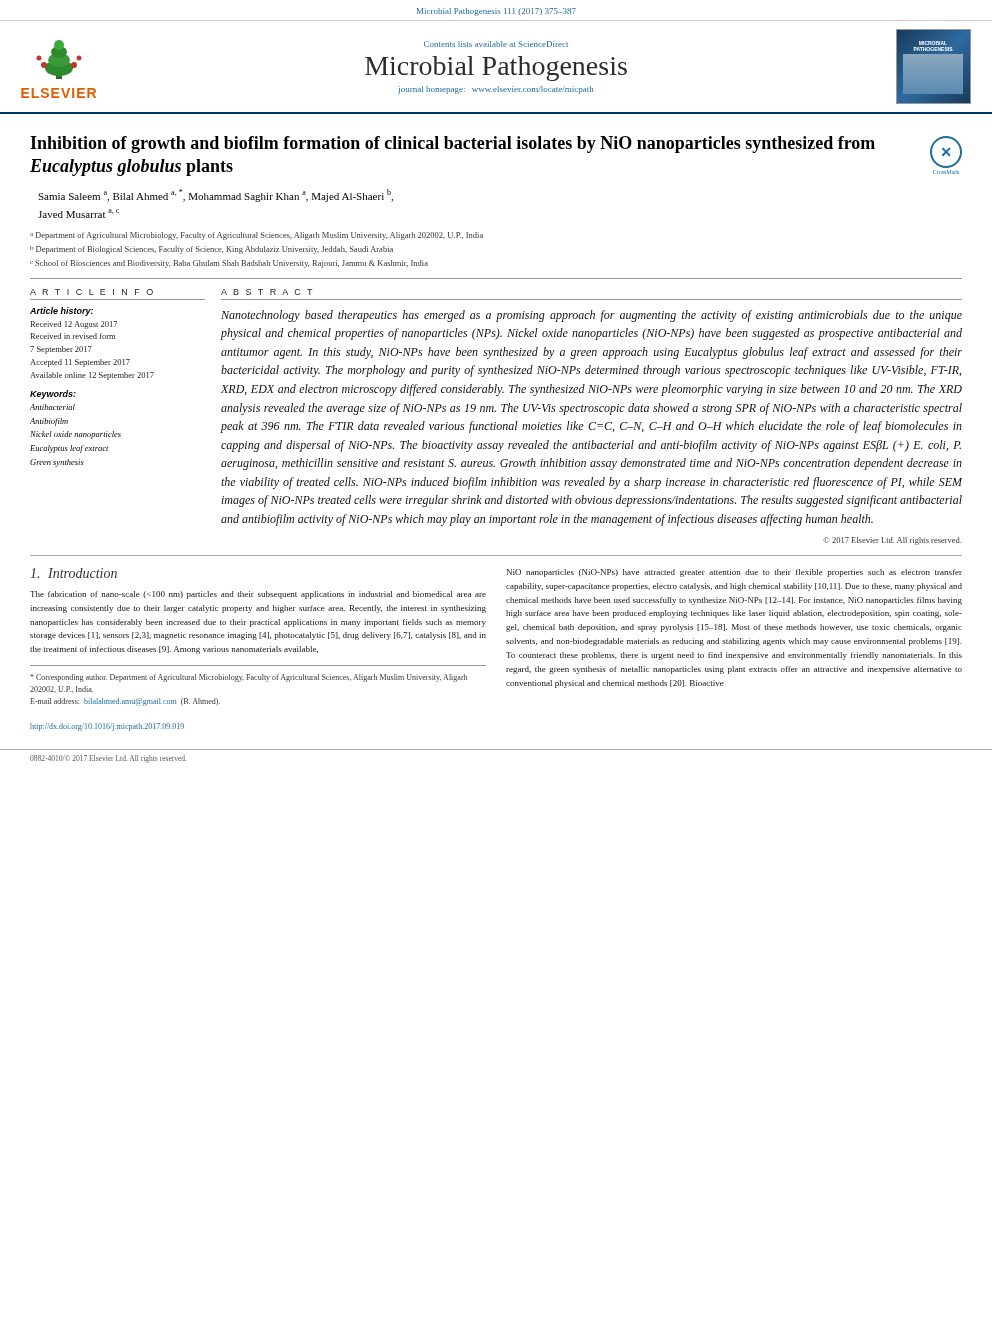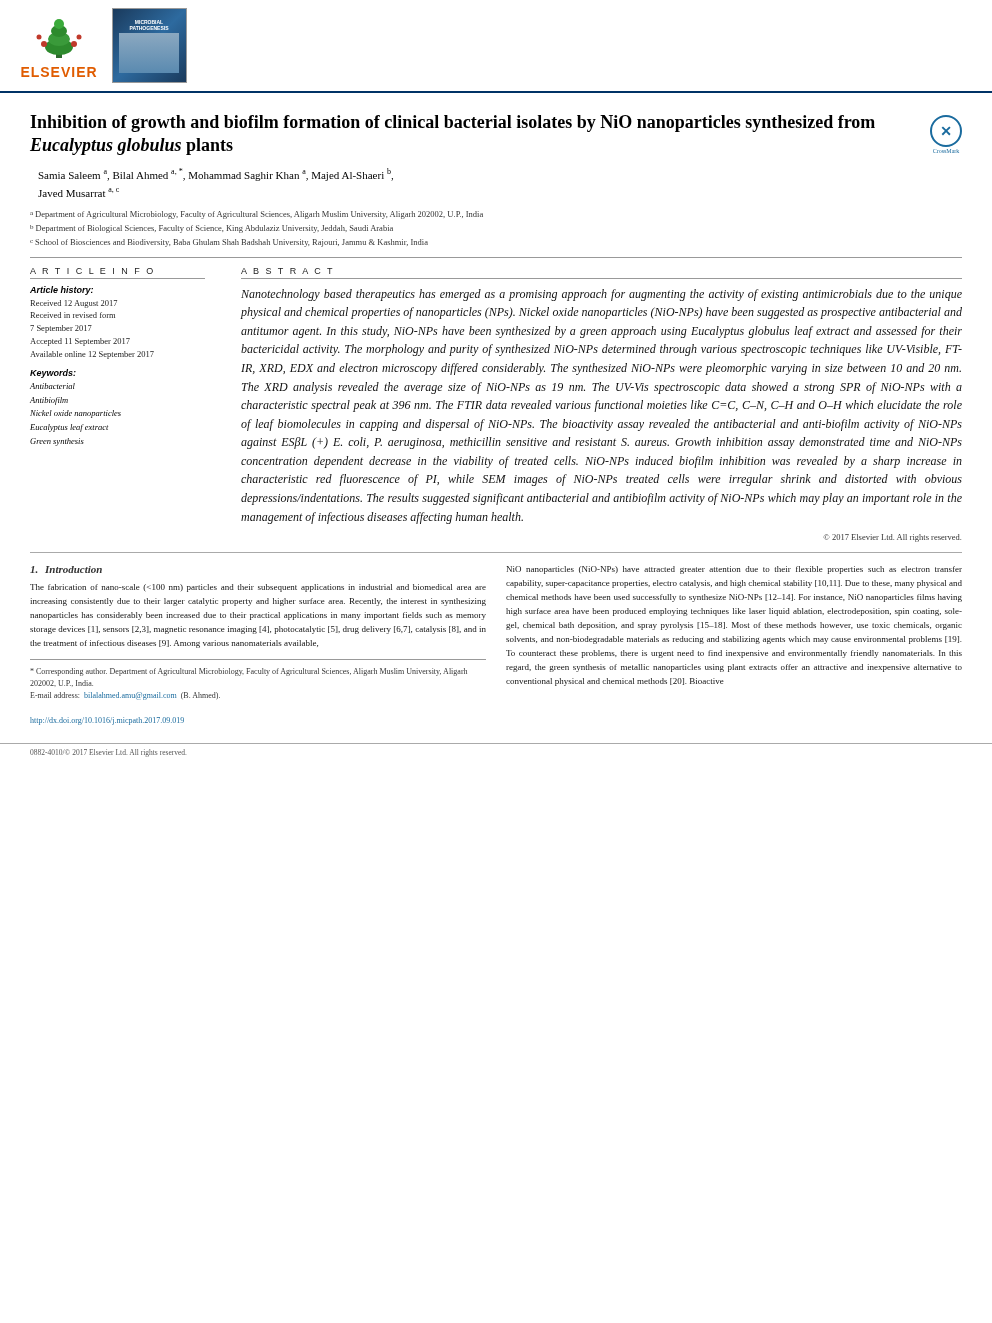--- a/index.html
+++ b/index.html
@@ -187,21 +187,21 @@
     .affil-sup {
       font-size: 7px;
       vertical-align: super;
       margin-right: 2px;
       flex-shrink: 0;
     }
 
     
     .two-col {
       display: flex;
-      gap: 36px;
+      gap: 16px;
       border-top: 1px solid #999;
       padding-top: 8px;
       margin-top: 8px;
     }
 
     
     .left-col {
       width: 175px;
       flex-shrink: 0;
     }
@@ -270,22 +270,22 @@
       gap: 20px;
     }
     .body-left {
       flex: 1;
     }
     .body-right {
       flex: 1;
     }
 
     .section-title {
-      font-size: 11px;
-      font-weight: bold;
+      font-size: 14px;
+      font-weight: normal;
       font-style: italic;
       margin-bottom: 6px;
       color: #333;
     }
     .body-text {
       font-size: 9px;
       line-height: 1.55;
       text-align: justify;
       color: #111;
     }
@@ -318,20 +318,23 @@
       display: flex;
       justify-content: space-between;
       margin-top: 8px;
     }
   </style>
 </head>
 <body>
 
 <div class="page">
 
+  <div class="top-bar">
+    <span>Microbial Pathogenesis 111 (2017) 375–387</span>
+  </div>
 
   <div class="journal-header">
     <div class="journal-header-left">
       <div class="elsevier-logo">
 
         <svg class="elsevier-tree" viewBox="0 0 60 50" xmlns="http://www.w3.org/2000/svg">
 
           <rect x="27" y="38" width="6" height="8" fill="#2d6a2d"></rect>
 
           <ellipse cx="30" cy="35" rx="14" ry="8" fill="#2d8a2d"></ellipse>
@@ -341,20 +344,31 @@
 
           <circle cx="15" cy="32" r="3" fill="#c0392b"></circle>
           <circle cx="45" cy="32" r="3" fill="#c0392b"></circle>
           <circle cx="10" cy="25" r="2.5" fill="#c0392b"></circle>
           <circle cx="50" cy="25" r="2.5" fill="#c0392b"></circle>
         </svg>
         <div class="elsevier-text">ELSEVIER</div>
       </div>
     </div>
 
+    <div class="journal-header-center">
+      <div class="contents-line">
+        <span>Contents lists available at</span>
+        <span style="color:#1a6b9e; cursor:pointer;">ScienceDirect</span>
+      </div>
+      <div class="journal-title">Microbial Pathogenesis</div>
+      <div class="journal-homepage">
+        <span>journal homepage:</span>
+        <span style="color:#1a6b9e; cursor:pointer; margin-left:4px;">www.elsevier.com/locate/micpath</span>
+      </div>
+    </div>
 
     <div class="journal-header-right">
       <div class="journal-cover">
         <div class="journal-cover-title">MICROBIAL
 PATHOGENESIS</div>
         <div class="journal-cover-img"></div>
       </div>
     </div>
   </div>
 

